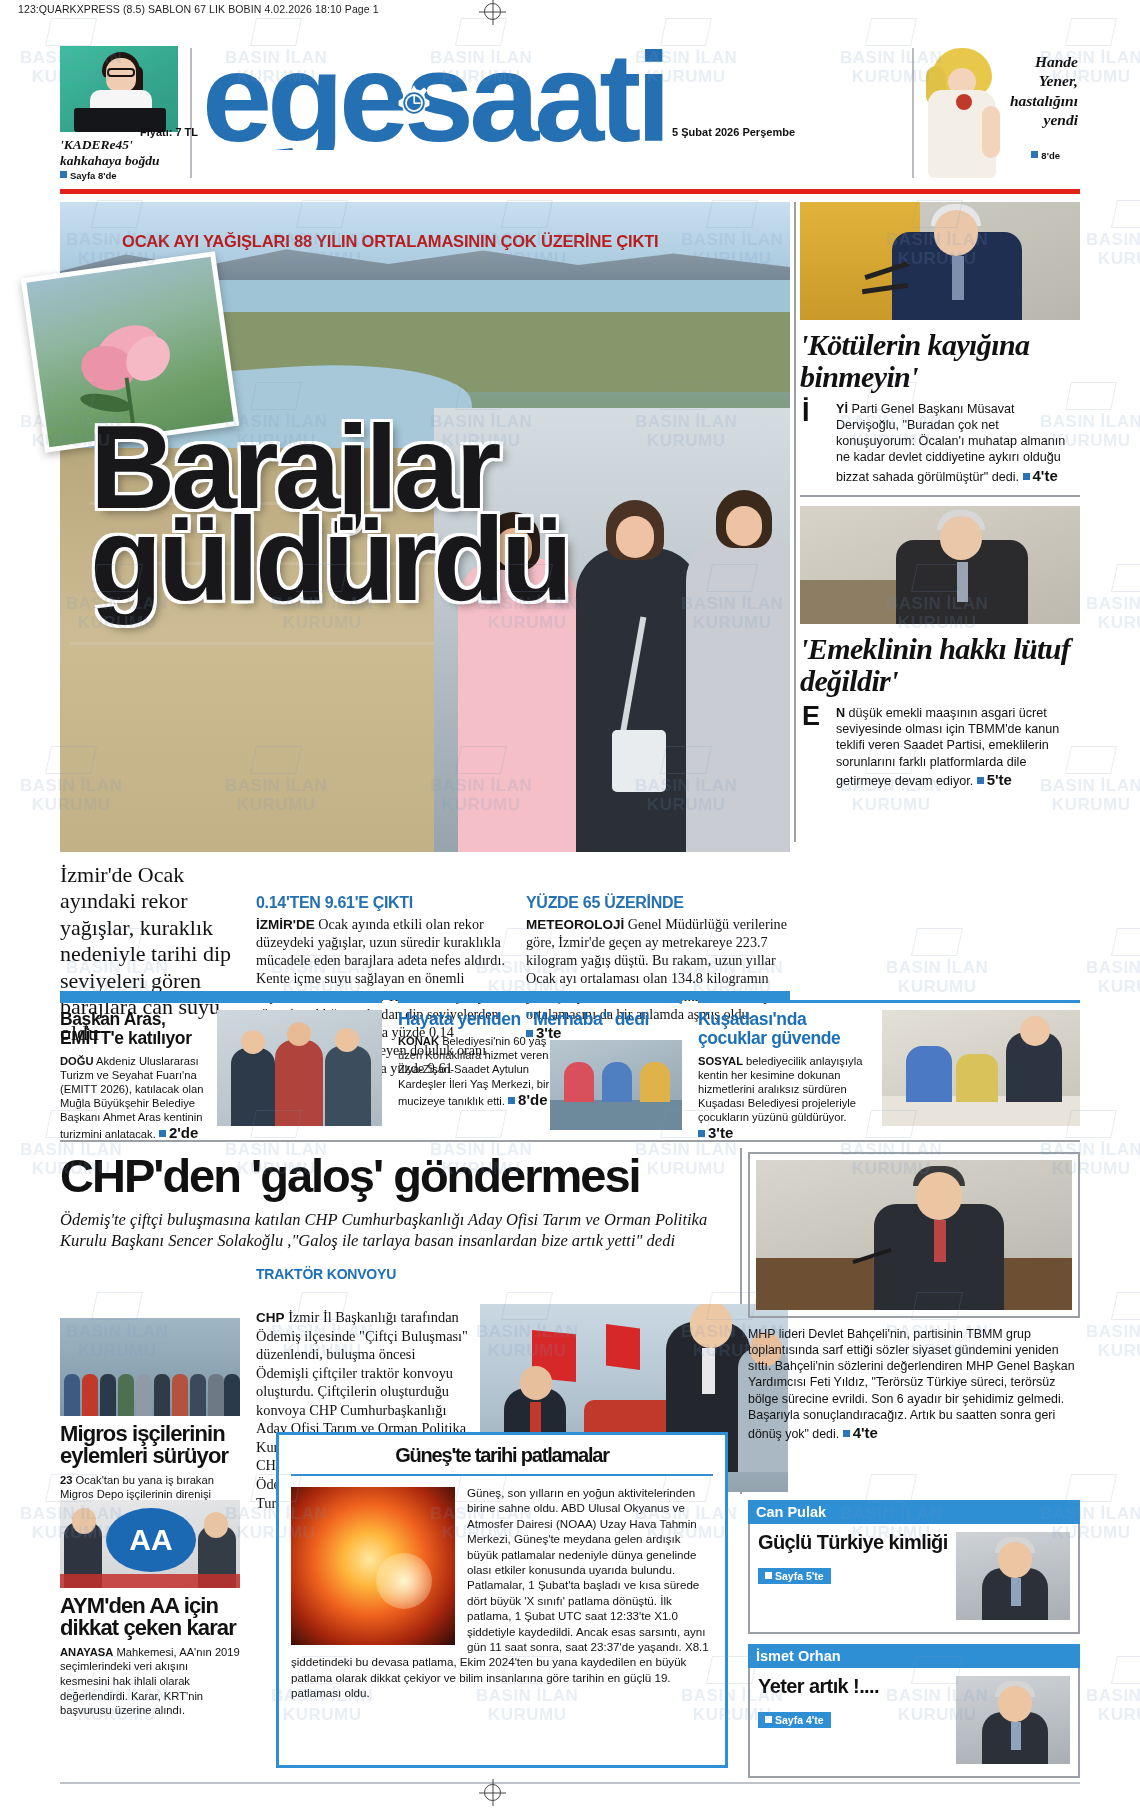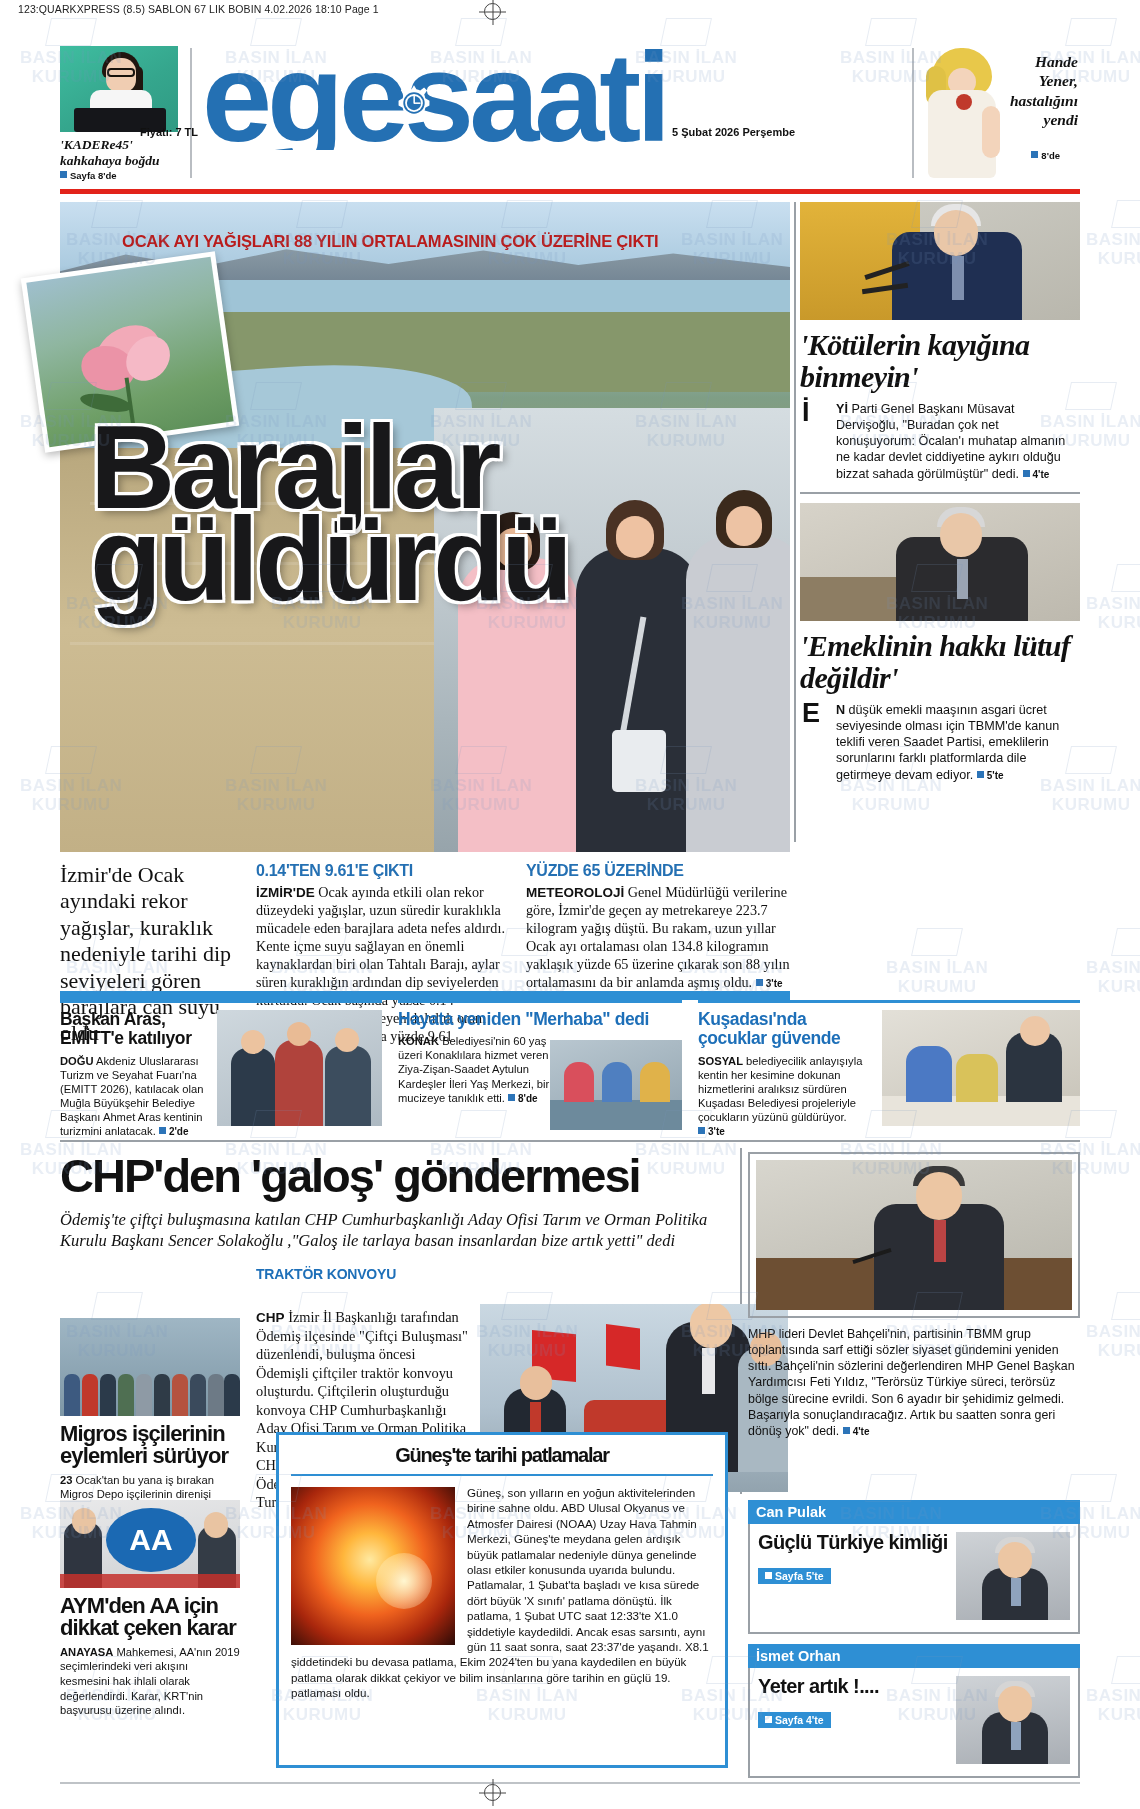--- a/index.html
+++ b/index.html
@@ -190,27 +190,27 @@
   .lead-text { position:absolute; left:60px; top:862px; width:730px; height:128px; z-index:12; }
   .lt-col { position:absolute; top:0; }
   .lt-lede {
     left:0; width:182px;
     font-family:"Liberation Serif", serif; font-size:22px; line-height:1.20; color:#111;
   }
   .lt-c2 { left:196px; width:258px; }
   .lt-c3 { left:466px; width:264px; }
   .lt-head {
     font-family:"Liberation Sans", sans-serif; font-weight:bold; font-size:16px;
-    color:#2470b3; margin-bottom:3px; letter-spacing:-.3px;
+    color:#2470b3; margin-bottom:3px; letter-spacing:-.3px;margin-top:32px;
   }
   .lt-body {
     font-family:"Liberation Serif", serif; font-size:14.2px; line-height:1.27; color:#111;
   }
   .lt-body b { font-family:"Liberation Sans", sans-serif; font-size:13.5px; }
-  .pgref { font-family:"Liberation Sans", sans-serif; font-weight:bold; font-size:10px; white-space:nowrap;}
+  .pgref { font-family:"Liberation Sans", sans-serif; font-weight:bold; font-size:15px; white-space:nowrap;}
 
   
   .rcol { position:absolute; left:800px; top:202px; width:280px; z-index:12; }
   .rcol-sep { position:absolute; left:794px; top:202px; width:2px; height:640px; background:#9aa0a6; }
   .r-item { position:relative; }
   .r-photo { width:280px; height:118px; overflow:hidden; position:relative; background:#d8d5cc; }
   .r-photo.a { background:linear-gradient(160deg,#cfcec6,#b9b7ad); }
   .r-photo.a .curtain { position:absolute; left:0; top:0; width:120px; height:118px; background:linear-gradient(180deg,#e2b33a,#c9992a);}
   .r-photo.a .suit { position:absolute; left:92px; top:30px; width:130px; height:88px; background:#1f2f52; border-radius:18px 18px 0 0;}
   .r-photo.a .face { position:absolute; left:134px; top:8px; width:44px; height:46px; background:#e9c7a8; border-radius:22px;}

